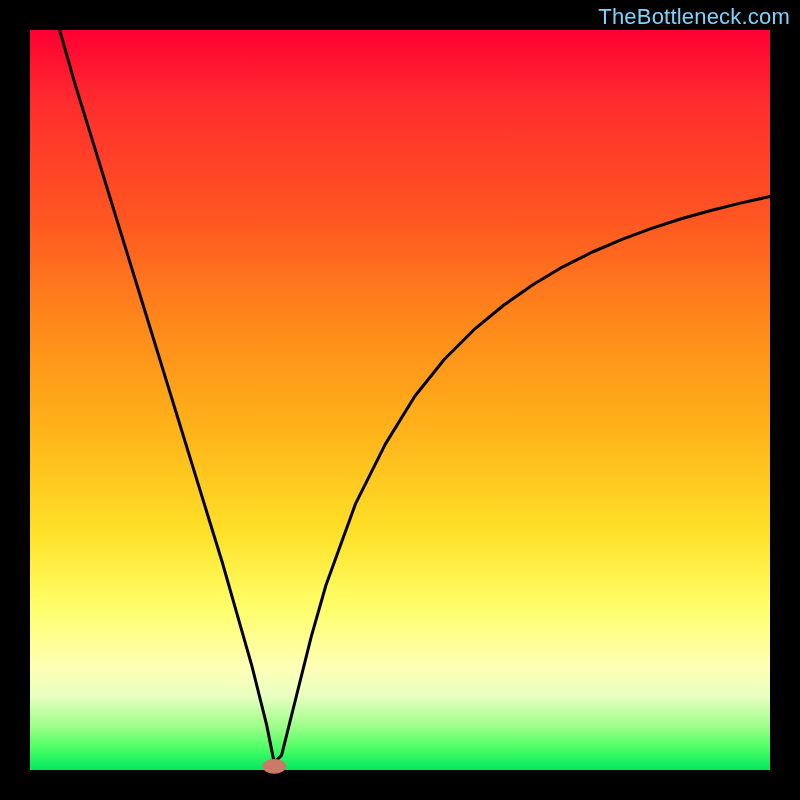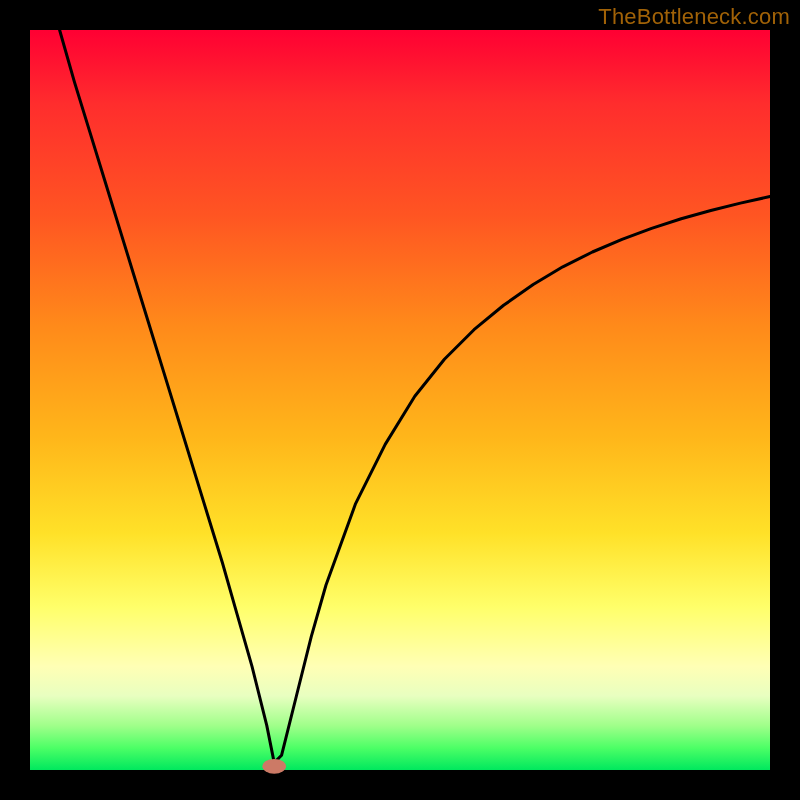--- a/index.html
+++ b/index.html
@@ -36,21 +36,21 @@
       #e8ffc0 90%,
       #a0ff8a 94%,
       #4dff66 97%,
       #00e85e 100%
     );
   }
   .watermark {
     position: absolute;
     top: 4px;
     right: 10px;
-    color: #a16207;
+    color: #7dd3fc;
     font-size: 22px;
     letter-spacing: 0.2px;
     user-select: none;
   }
   svg.curve-layer {
     position: absolute;
     left: 30px;
     top: 30px;
     width: 740px;
     height: 740px;

